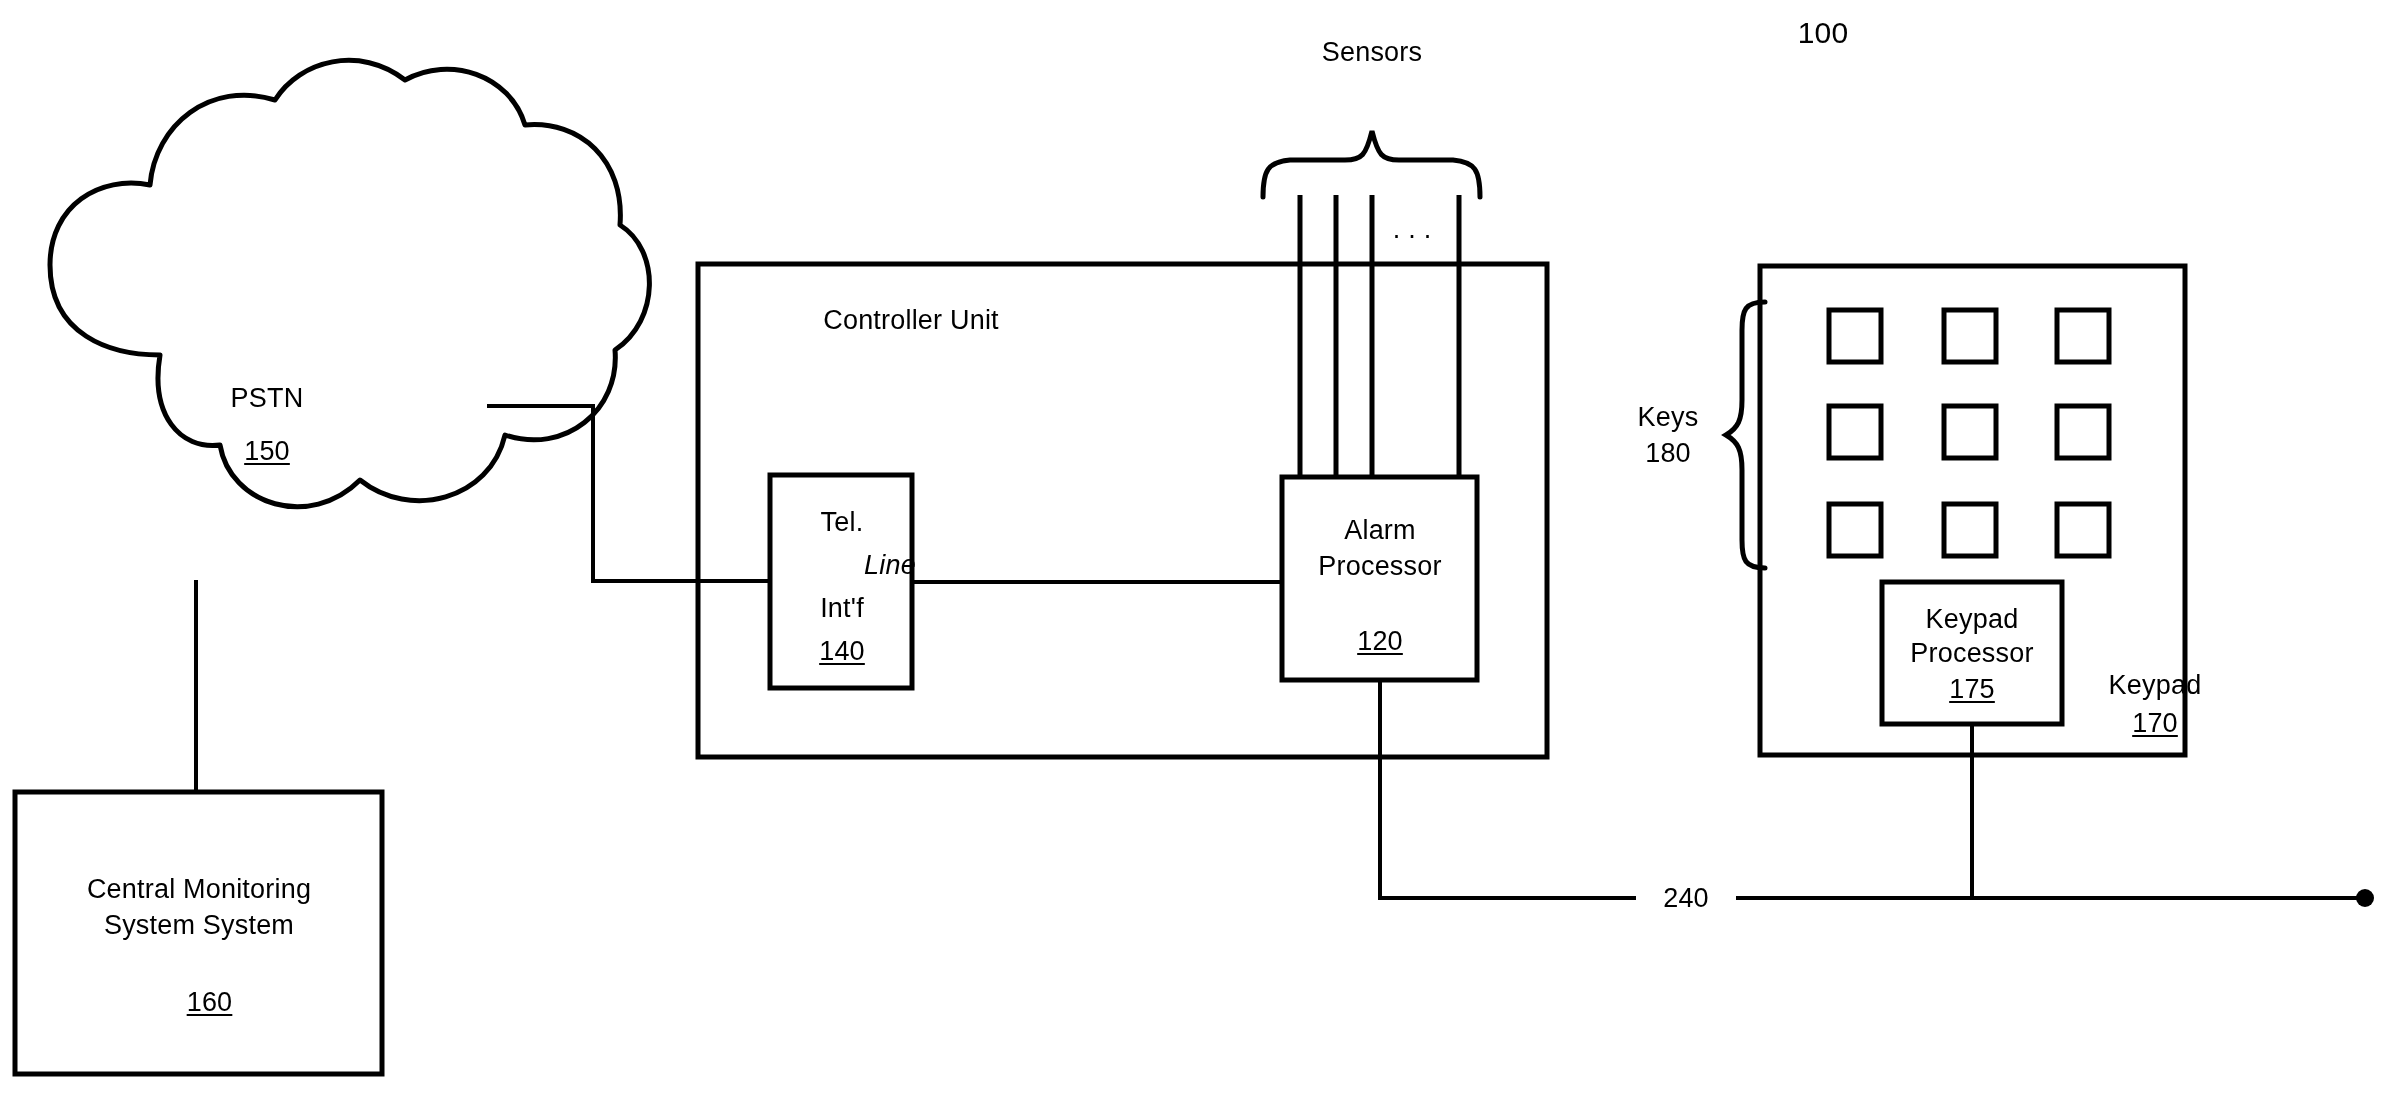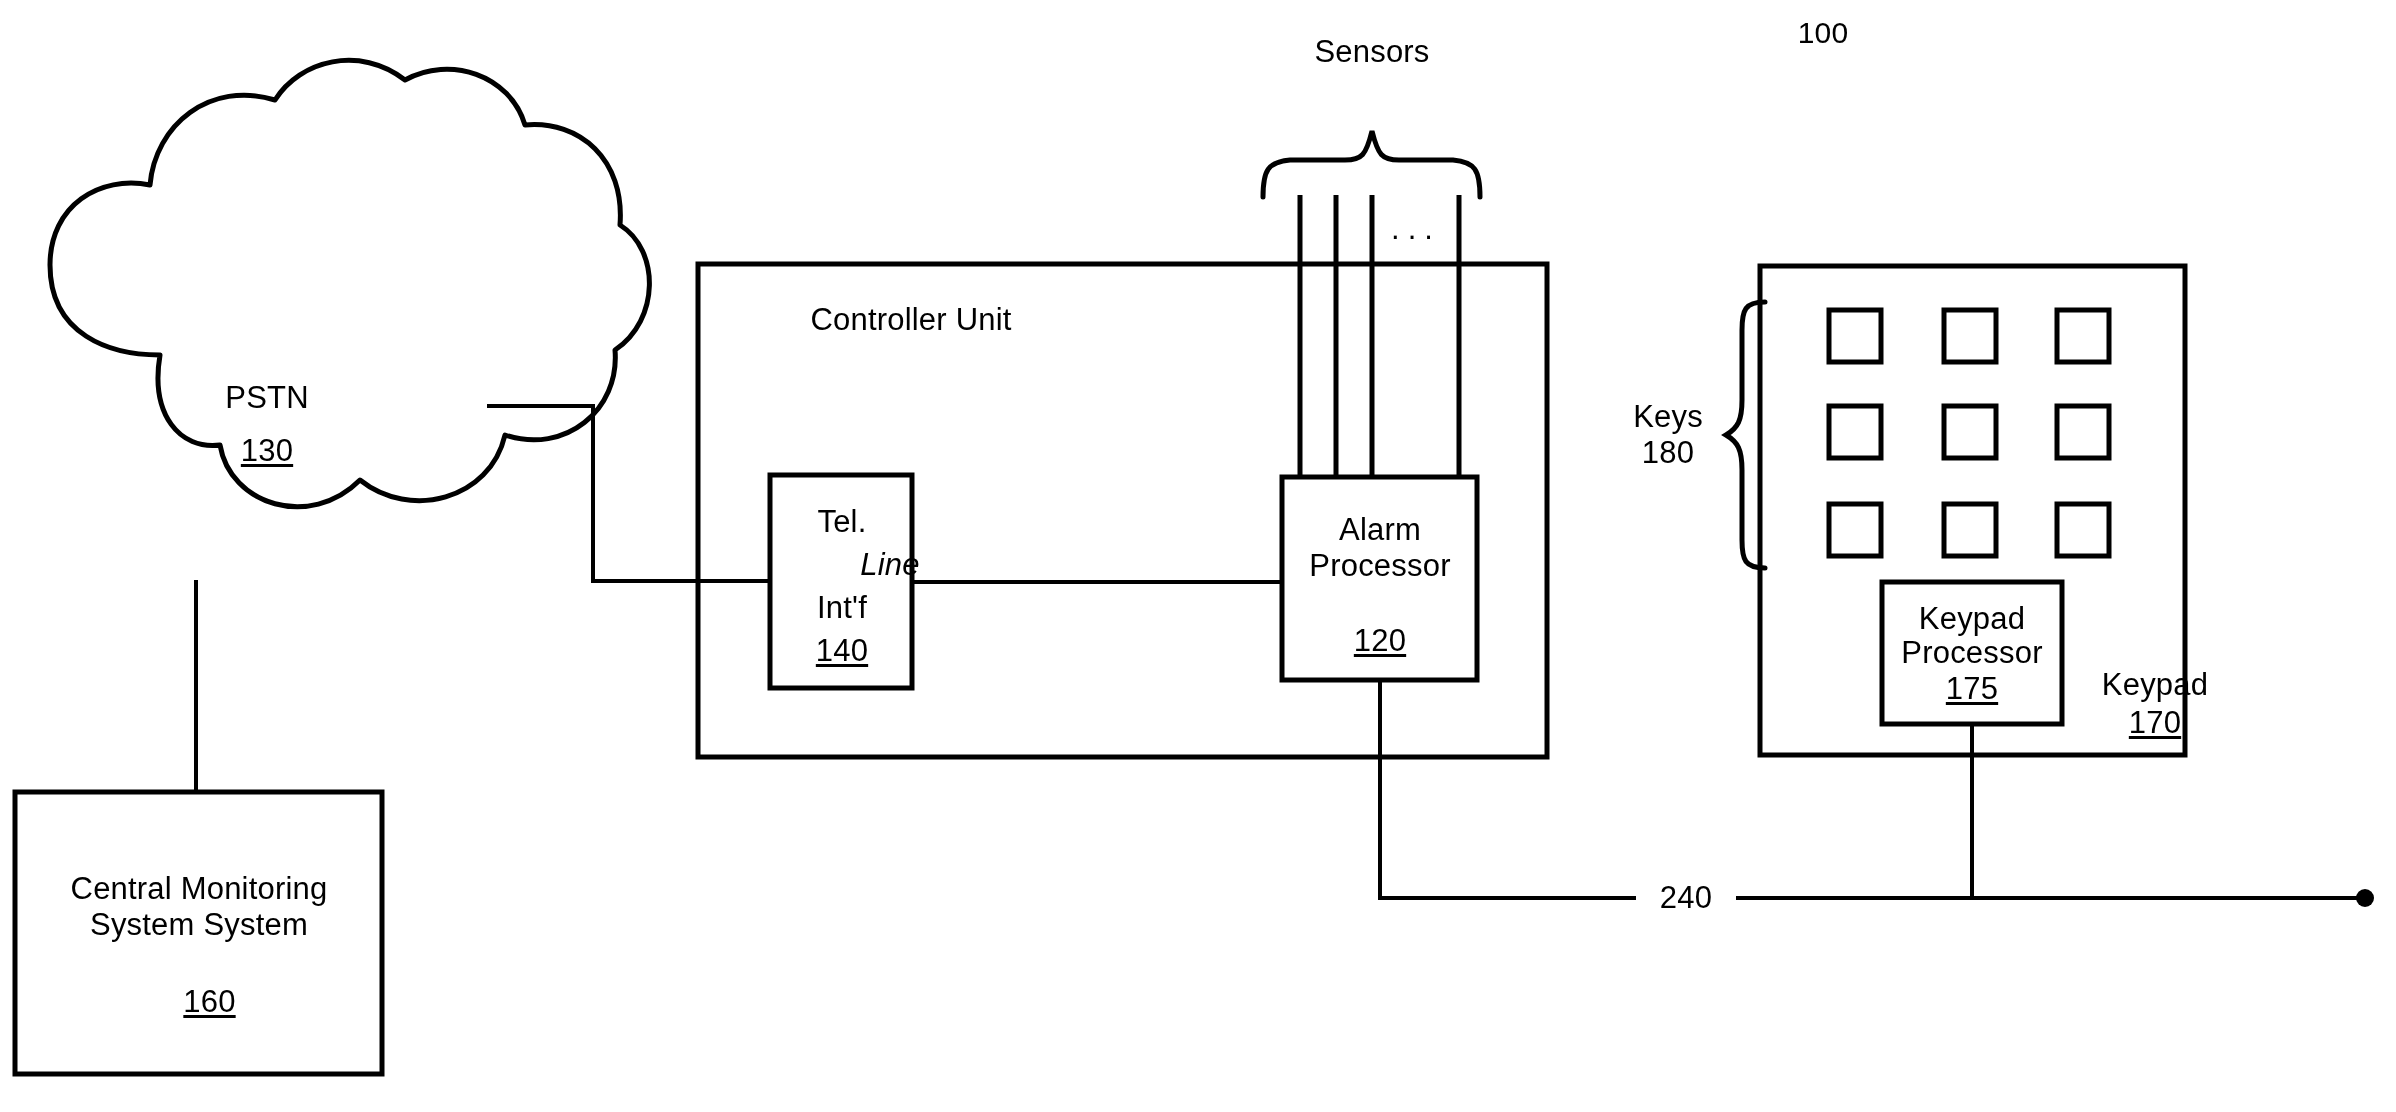--- a/index.html
+++ b/index.html
@@ -21,21 +21,21 @@
   svg.layer {
     position: absolute;
     left: 0;
     top: 0;
     width: 2396px;
     height: 1112px;
   }
   .lbl {
     position: absolute;
     font-family: "Liberation Sans", sans-serif;
-    font-size: 31px;
+    font-size: 27px;
     line-height: 34px;
     color: #000;
     white-space: pre;
     text-align: center;
     letter-spacing: 0.2px;
   }
   .lbl.big {
     font-size: 30px;
     line-height: 38px;
   }
@@ -124,21 +124,21 @@
 
     <line x1="1972" y1="725" x2="1972" y2="898" stroke="#000000" stroke-width="4"></line>
 
     <rect x="1636" y="880" width="100" height="36" fill="#ffffff"></rect>
 
   </svg>
 
   <div class="lbl big center" style="left:1823px; top:14px; width:200px;">100</div>
 
   <div class="lbl center" style="left:267px; top:357px; width:220px;margin-top:24px;">PSTN</div>
-  <div class="lbl ref center" style="left:267px; top:434px; width:220px;">130</div>
+  <div class="lbl ref center" style="left:267px; top:434px; width:220px;">150</div>
 
   <div class="lbl center" style="left:199px; top:872px; width:360px;">Central Monitoring</div>
   <div class="lbl center" style="left:199px; top:908px; width:360px;">System System</div>
   <div class="lbl ref center" style="left:199px; top:985px; width:380px;padding-left:21px;">160</div>
 
   <div class="lbl center" style="left:911px; top:303px; width:320px;">Controller Unit</div>
 
   <div class="lbl center" style="left:842px; top:505px; width:160px;">Tel.</div>
   <div class="lbl center" style="left:890px; top:548px; width:160px;font-style:italic;">Line</div>
   <div class="lbl center" style="left:842px; top:591px; width:160px;">Int'f</div>

